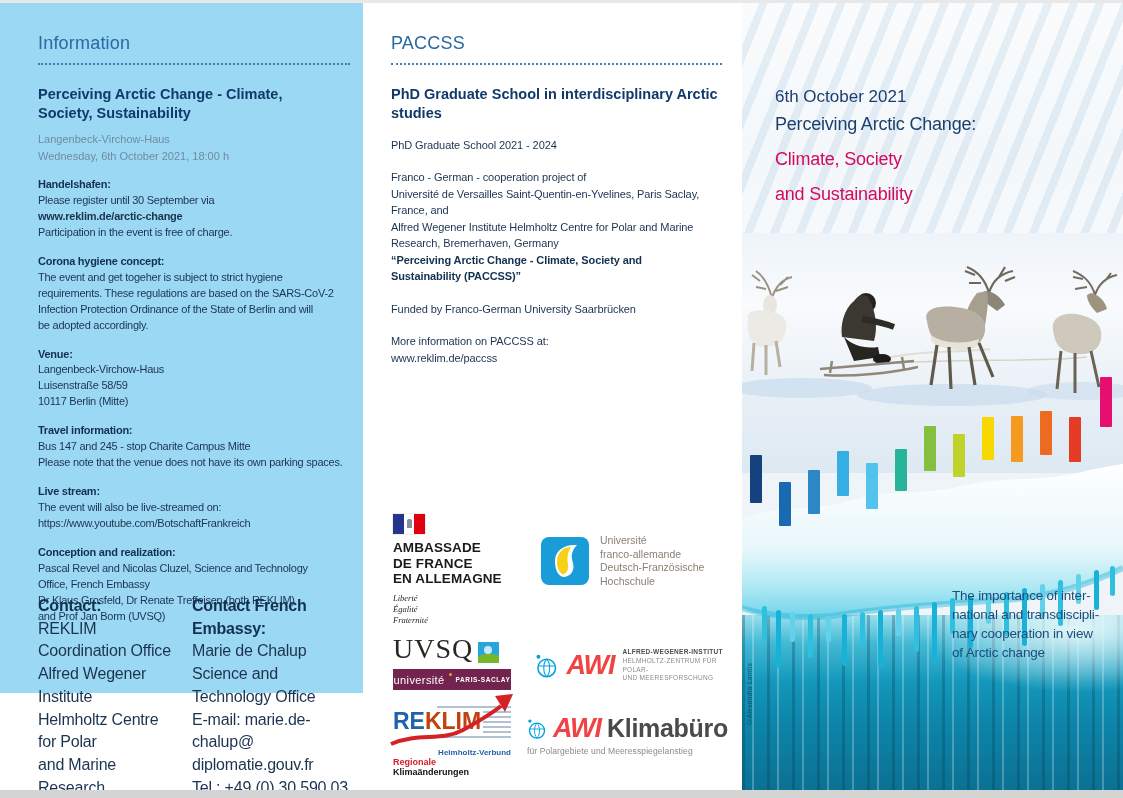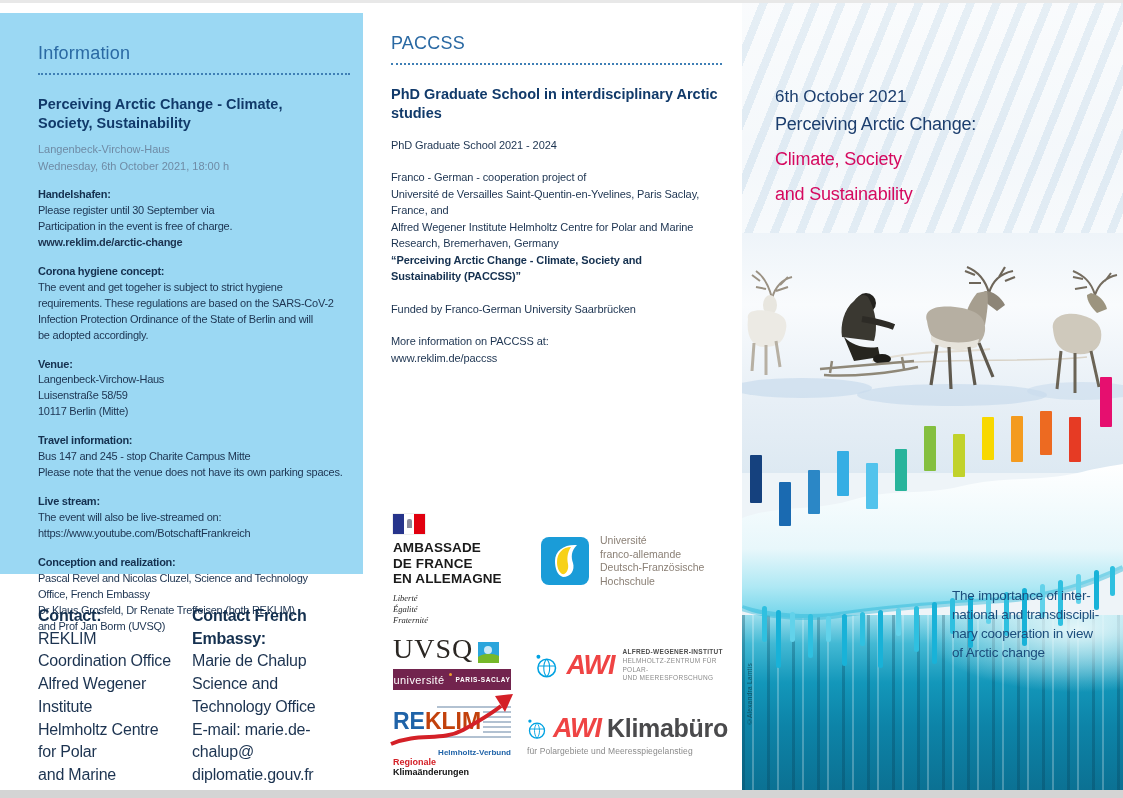--- a/index.html
+++ b/index.html
@@ -5,21 +5,21 @@
   html,body{margin:0;padding:0;background:#ffffff;}
   #page{position:relative;width:1123px;height:798px;background:#ffffff;overflow:hidden;
         font-family:"Liberation Sans", sans-serif;color:#1c3350;}
   .pre{white-space:pre-line;}
 
   
   #top-edge{position:absolute;left:0;top:0;width:1123px;height:3px;background:#e8e8e8;z-index:9;}
   #bottom-edge{position:absolute;left:0;top:790px;width:1123px;height:8px;background:#d4d4d4;z-index:9;}
 
   
-  #panel-left{position:absolute;left:0;top:13px;width:363px;height:561px;background:#9bd8f3;
+  #panel-left{position:absolute;left:0;top:3px;width:363px;height:690px;background:#9bd8f3;
               box-sizing:border-box;padding:30px 13px 0 38px;}
   .h-section{font-size:18px;color:#2a69a3;letter-spacing:.2px;}
   .dotline{border-bottom:2px dotted #3f7fb5;margin-top:9px;}
   .b-title{margin-top:20px;font-size:14.5px;font-weight:bold;color:#113a6a;line-height:1.28;}
   .sub{margin-top:9px;font-size:11px;color:#6f8ba5;line-height:1.5;}
   .sec{margin-top:13px;font-size:11px;line-height:1.45;letter-spacing:-0.25px;}
   .sec-title{font-weight:bold;color:#14304f;}
   .sec-body{color:#1c3350;}
   .url-bold{font-weight:bold;}
   #contacts{position:absolute;left:38px;top:592px;display:flex;gap:14px;font-size:16px;line-height:1.42;letter-spacing:-0.2px;}
@@ -116,22 +116,22 @@
     <div class="h-section">Information</div>
     <div class="dotline"></div>
     <div class="b-title pre">Perceiving Arctic Change - Climate,
 Society, Sustainability</div>
     <div class="sub pre">Langenbeck-Virchow-Haus
 Wednesday, 6th October 2021, 18:00 h</div>
 
     <div class="sec">
       <div class="sec-title">Handelshafen:</div>
       <div class="sec-body">Please register until 30 September via</div>
+      <div class="sec-body url-bold">www.reklim.de/arctic-change</div>
       <div class="sec-body">Participation in the event is free of charge.</div>
-      <div class="sec-body url-bold">www.reklim.de/arctic-change</div>
     </div>
 
     <div class="sec">
       <div class="sec-title">Corona hygiene concept:</div>
       <div class="sec-body pre">The event and get togeher is subject to strict hygiene
 requirements. These regulations are based on the SARS-CoV-2
 Infection Protection Ordinance of the State of Berlin and will
 be adopted accordingly.</div>
     </div>
     <div class="sec">

